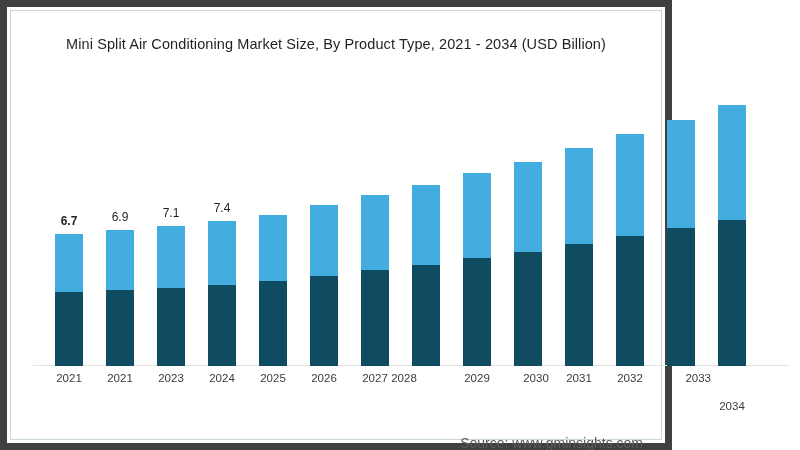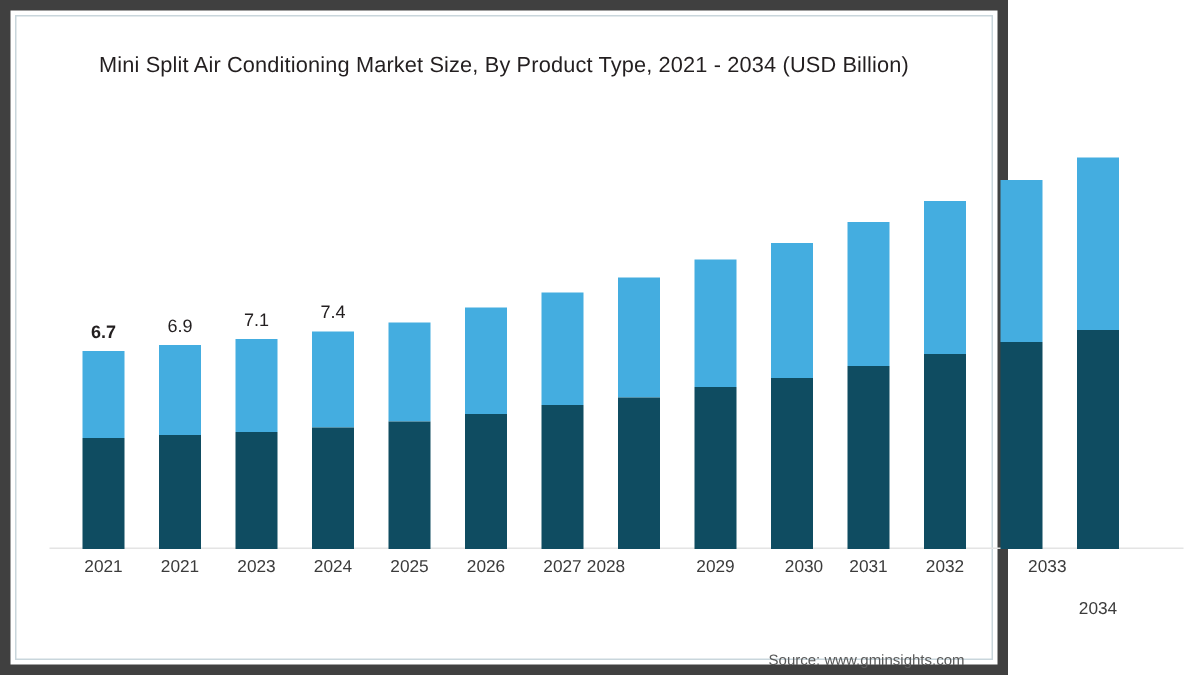--- a/index.html
+++ b/index.html
@@ -44,21 +44,21 @@
     position:absolute;left:0;right:0;top:396px;
     display:flex;justify-content:center;gap:118px;
     font-size:14.5px;color:#231f20;
   }
   .legend-item{display:flex;align-items:center;gap:9px;}
   .swatch{width:11px;height:11px;display:inline-block;}
   .sw-dark{background:#0f4c61;}
   .sw-light{background:#44ade0;}
   #source{
     position:absolute;right:18px;top:424px;
-    font-size:10px;color:#5a5a5a;
+    font-size:14px;color:#5a5a5a;
   }
 </style>
 </head>
 <body>
 
 <div id="frame">
   <div id="inner">
 
     <div id="chart-title">Mini Split Air Conditioning Market Size, By Product Type, 2021 - 2034 (USD Billion)</div>
 

